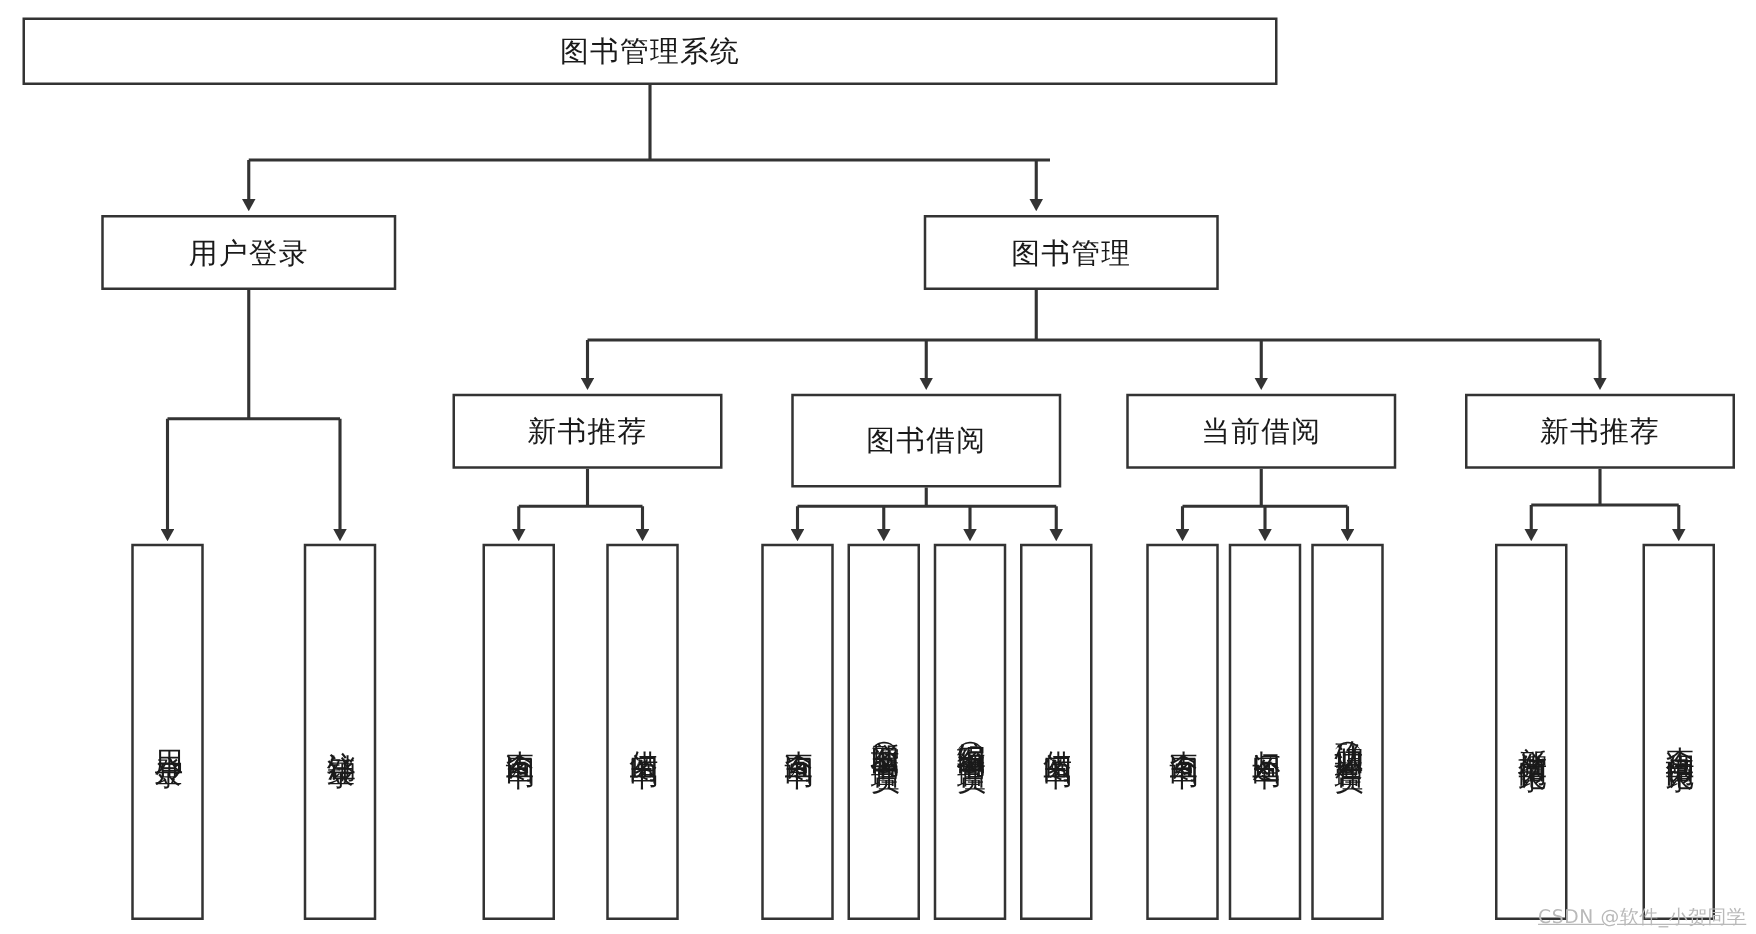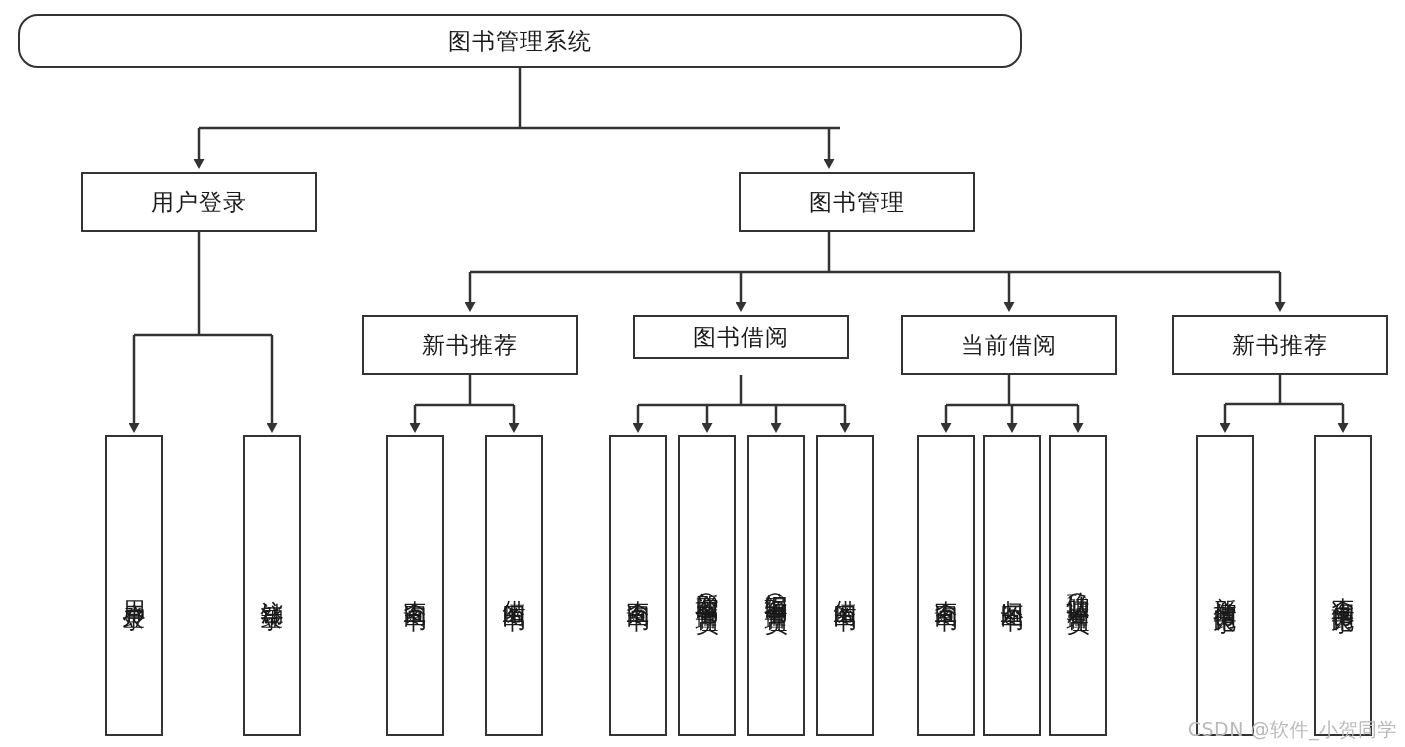--- a/index.html
+++ b/index.html
@@ -49,24 +49,25 @@
   .node.v .vtext {
     writing-mode: vertical-rl;
     text-orientation: upright;
     white-space: nowrap;
     letter-spacing: 3px;
   }
   .watermark {
     position: absolute;
     right: 8px;
     bottom: 4px;
-    font-size: 19px;
+    font-size: 15px;
     color: #b9b9b9;
     white-space: nowrap;
     letter-spacing: 0.5px;
+    text-decoration: underline;
   }
 </style>
 </head>
 <body>
 
 <div id="canvas">
 
   <svg id="edges" viewBox="0 0 1405 747" xmlns="http://www.w3.org/2000/svg">
     <defs>
       <marker id="arrow" markerWidth="10" markerHeight="11" refX="1" refY="5.5" orient="auto" markerUnits="userSpaceOnUse">
@@ -110,35 +111,35 @@
       <path d="M1012,405 L1012,424" marker-end="url(#arrow)"></path>
       <path d="M1078,405 L1078,424" marker-end="url(#arrow)"></path>
 
       <path d="M1280,375 L1280,404"></path>
       <path d="M1225,404 L1343,404"></path>
       <path d="M1225,404 L1225,424" marker-end="url(#arrow)"></path>
       <path d="M1343,404 L1343,424" marker-end="url(#arrow)"></path>
     </g>
   </svg>
 
-  <div class="node h" style="left:18px; top:14px; width:1004px; height:54px;border-radius:20px;">
+  <div class="node h" style="left:18px; top:14px; width:1004px; height:54px;">
     <span>图书管理系统</span>
   </div>
 
   <div class="node h" style="left:81px; top:172px; width:236px; height:60px;">
     <span>用户登录</span>
   </div>
   <div class="node h" style="left:711px; top:172px; width:236px; height:60px;margin-left:28px;">
     <span>图书管理</span>
   </div>
 
   <div class="node h" style="left:362px; top:315px; width:216px; height:60px;">
     <span>新书推荐</span>
   </div>
-  <div class="node h" style="left:633px; top:315px; width:216px; height:44px;">
+  <div class="node h" style="left:633px; top:315px; width:216px; height:75px;">
     <span>图书借阅</span>
   </div>
   <div class="node h" style="left:901px; top:315px; width:216px; height:60px;">
     <span>当前借阅</span>
   </div>
   <div class="node h" style="left:1172px; top:315px; width:216px; height:60px;">
     <span>新书推荐</span>
   </div>
 
   <div class="node v" style="left:105px; top:435px; width:58px; height:301px;">

